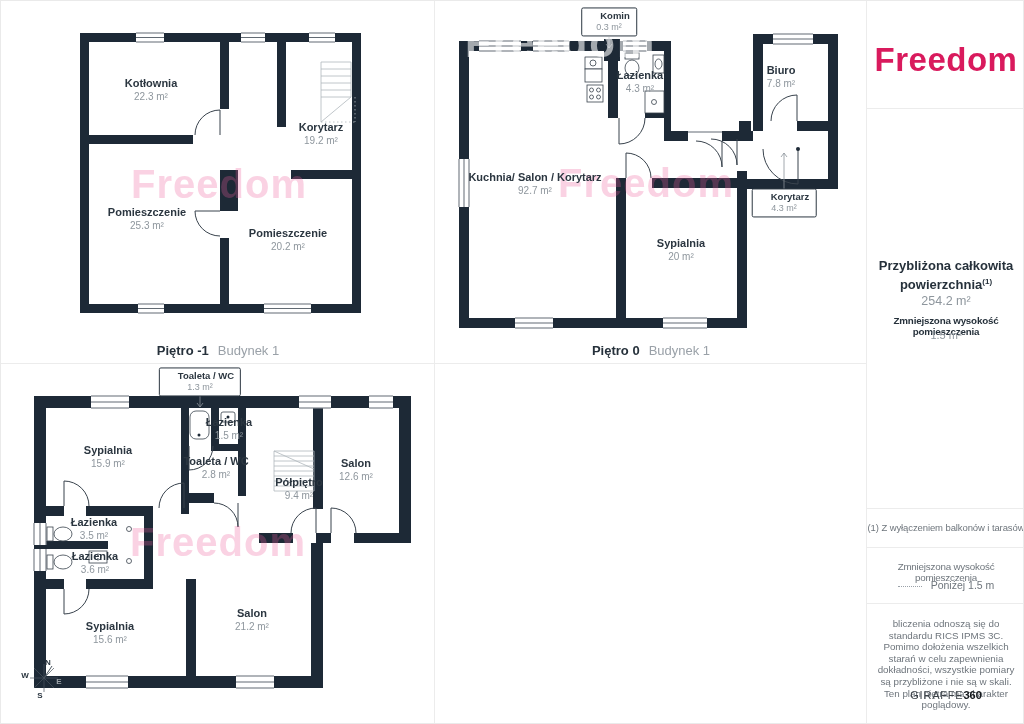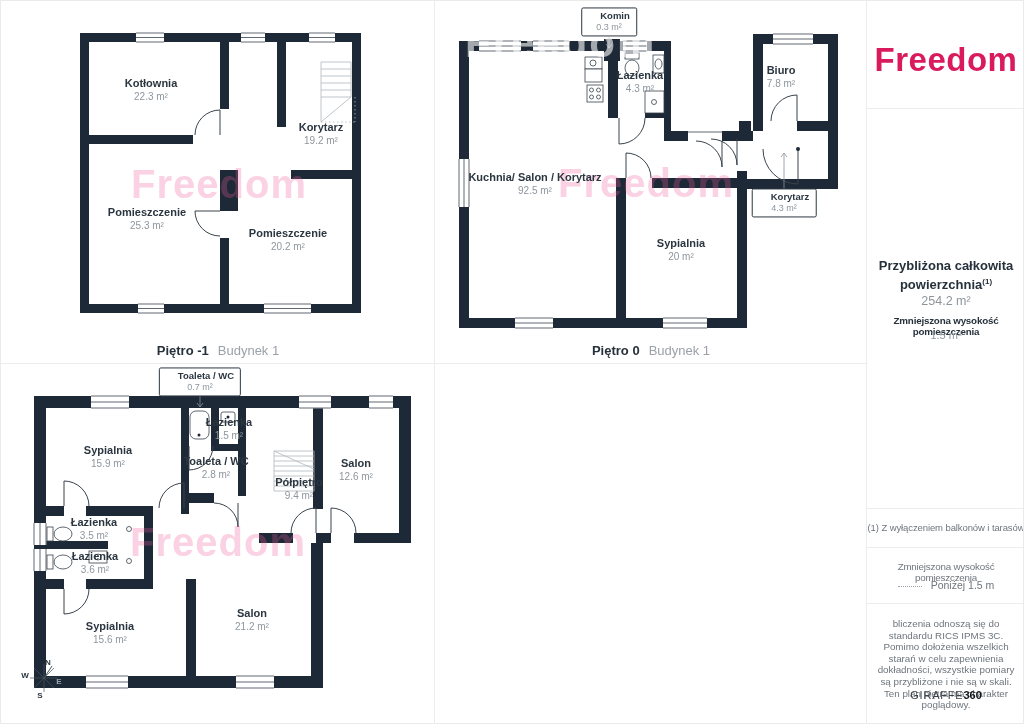--- a/index.html
+++ b/index.html
@@ -214,21 +214,21 @@
     <div class="room-label" style="left:205px;top:81px">
       <div class="room-name">Łazienka</div>
       <div class="room-area">4.3 m²</div>
     </div>
     <div class="room-label" style="left:346px;top:76px">
       <div class="room-name">Biuro</div>
       <div class="room-area">7.8 m²</div>
     </div>
     <div class="room-label" style="left:100px;top:183px">
       <div class="room-name">Kuchnia/ Salon / Korytarz</div>
-      <div class="room-area">92.5 m²</div>
+      <div class="room-area">92.7 m²</div>
     </div>
     <div class="room-label" style="left:246px;top:249px">
       <div class="room-name">Sypialnia</div>
       <div class="room-area">20 m²</div>
     </div>
     <div class="room-label boxed" style="left:349px;top:202px">
       <div class="room-name">Korytarz</div>
       <div class="room-area">4.3 m²</div>
     </div>
     <div class="plan-caption" style="top:340px">
@@ -319,21 +319,21 @@
           <path class="leader" d="M196,40 L199,44 L202,40"></path>
       </g>
       <g stroke="#4a545e" stroke-width="0.7">
         <path d="M33,305 L53,325 M53,305 L33,325 M43,301 L43,329 M29,315 L57,315"></path>
         <path d="M43,315 L51,303" stroke-width="1"></path>
       </g>
     </svg>
     <div class="watermark" style="left:217px;top:179px">Freedom</div>
     <div class="room-label boxed" style="left:199px;top:19px">
       <div class="room-name">Toaleta / WC</div>
-      <div class="room-area">0.7 m²</div>
+      <div class="room-area">1.3 m²</div>
     </div>
     <div class="room-label" style="left:107px;top:94px">
       <div class="room-name">Sypialnia</div>
       <div class="room-area">15.9 m²</div>
     </div>
     <div class="room-label" style="left:228px;top:66px">
       <div class="room-name">Łazienka</div>
       <div class="room-area">1.5 m²</div>
     </div>
     <div class="room-label" style="left:215px;top:105px">

